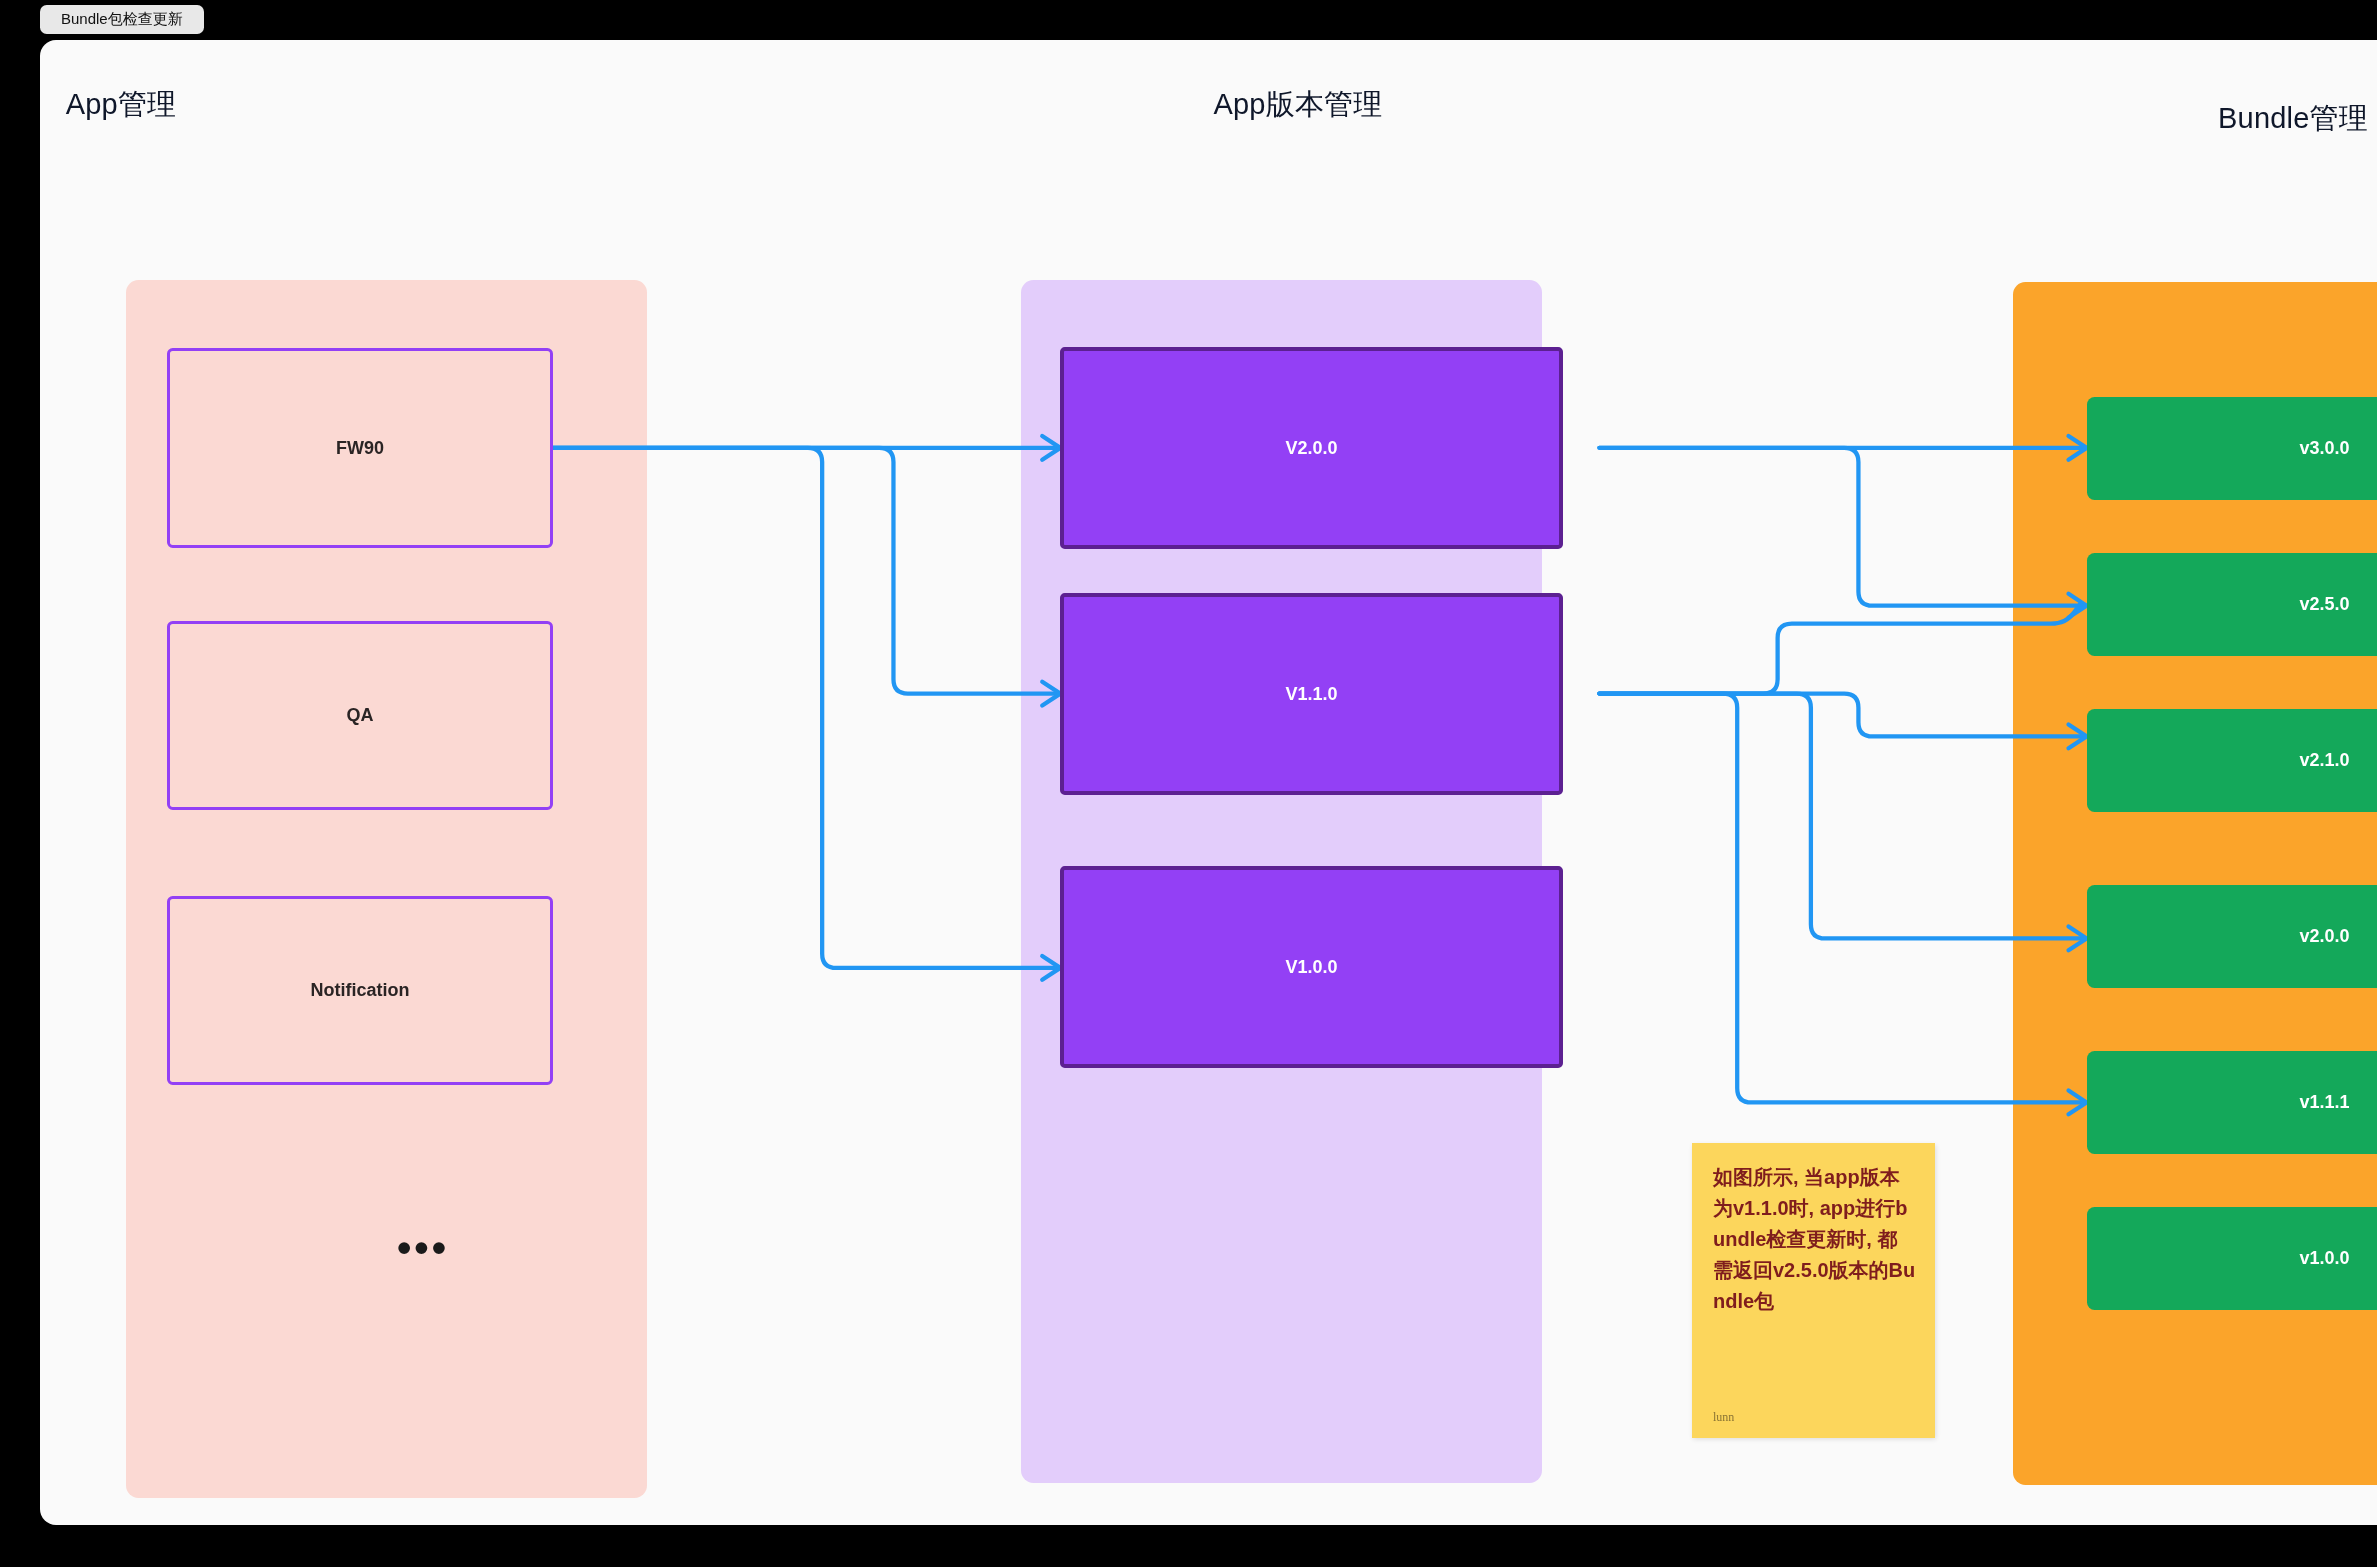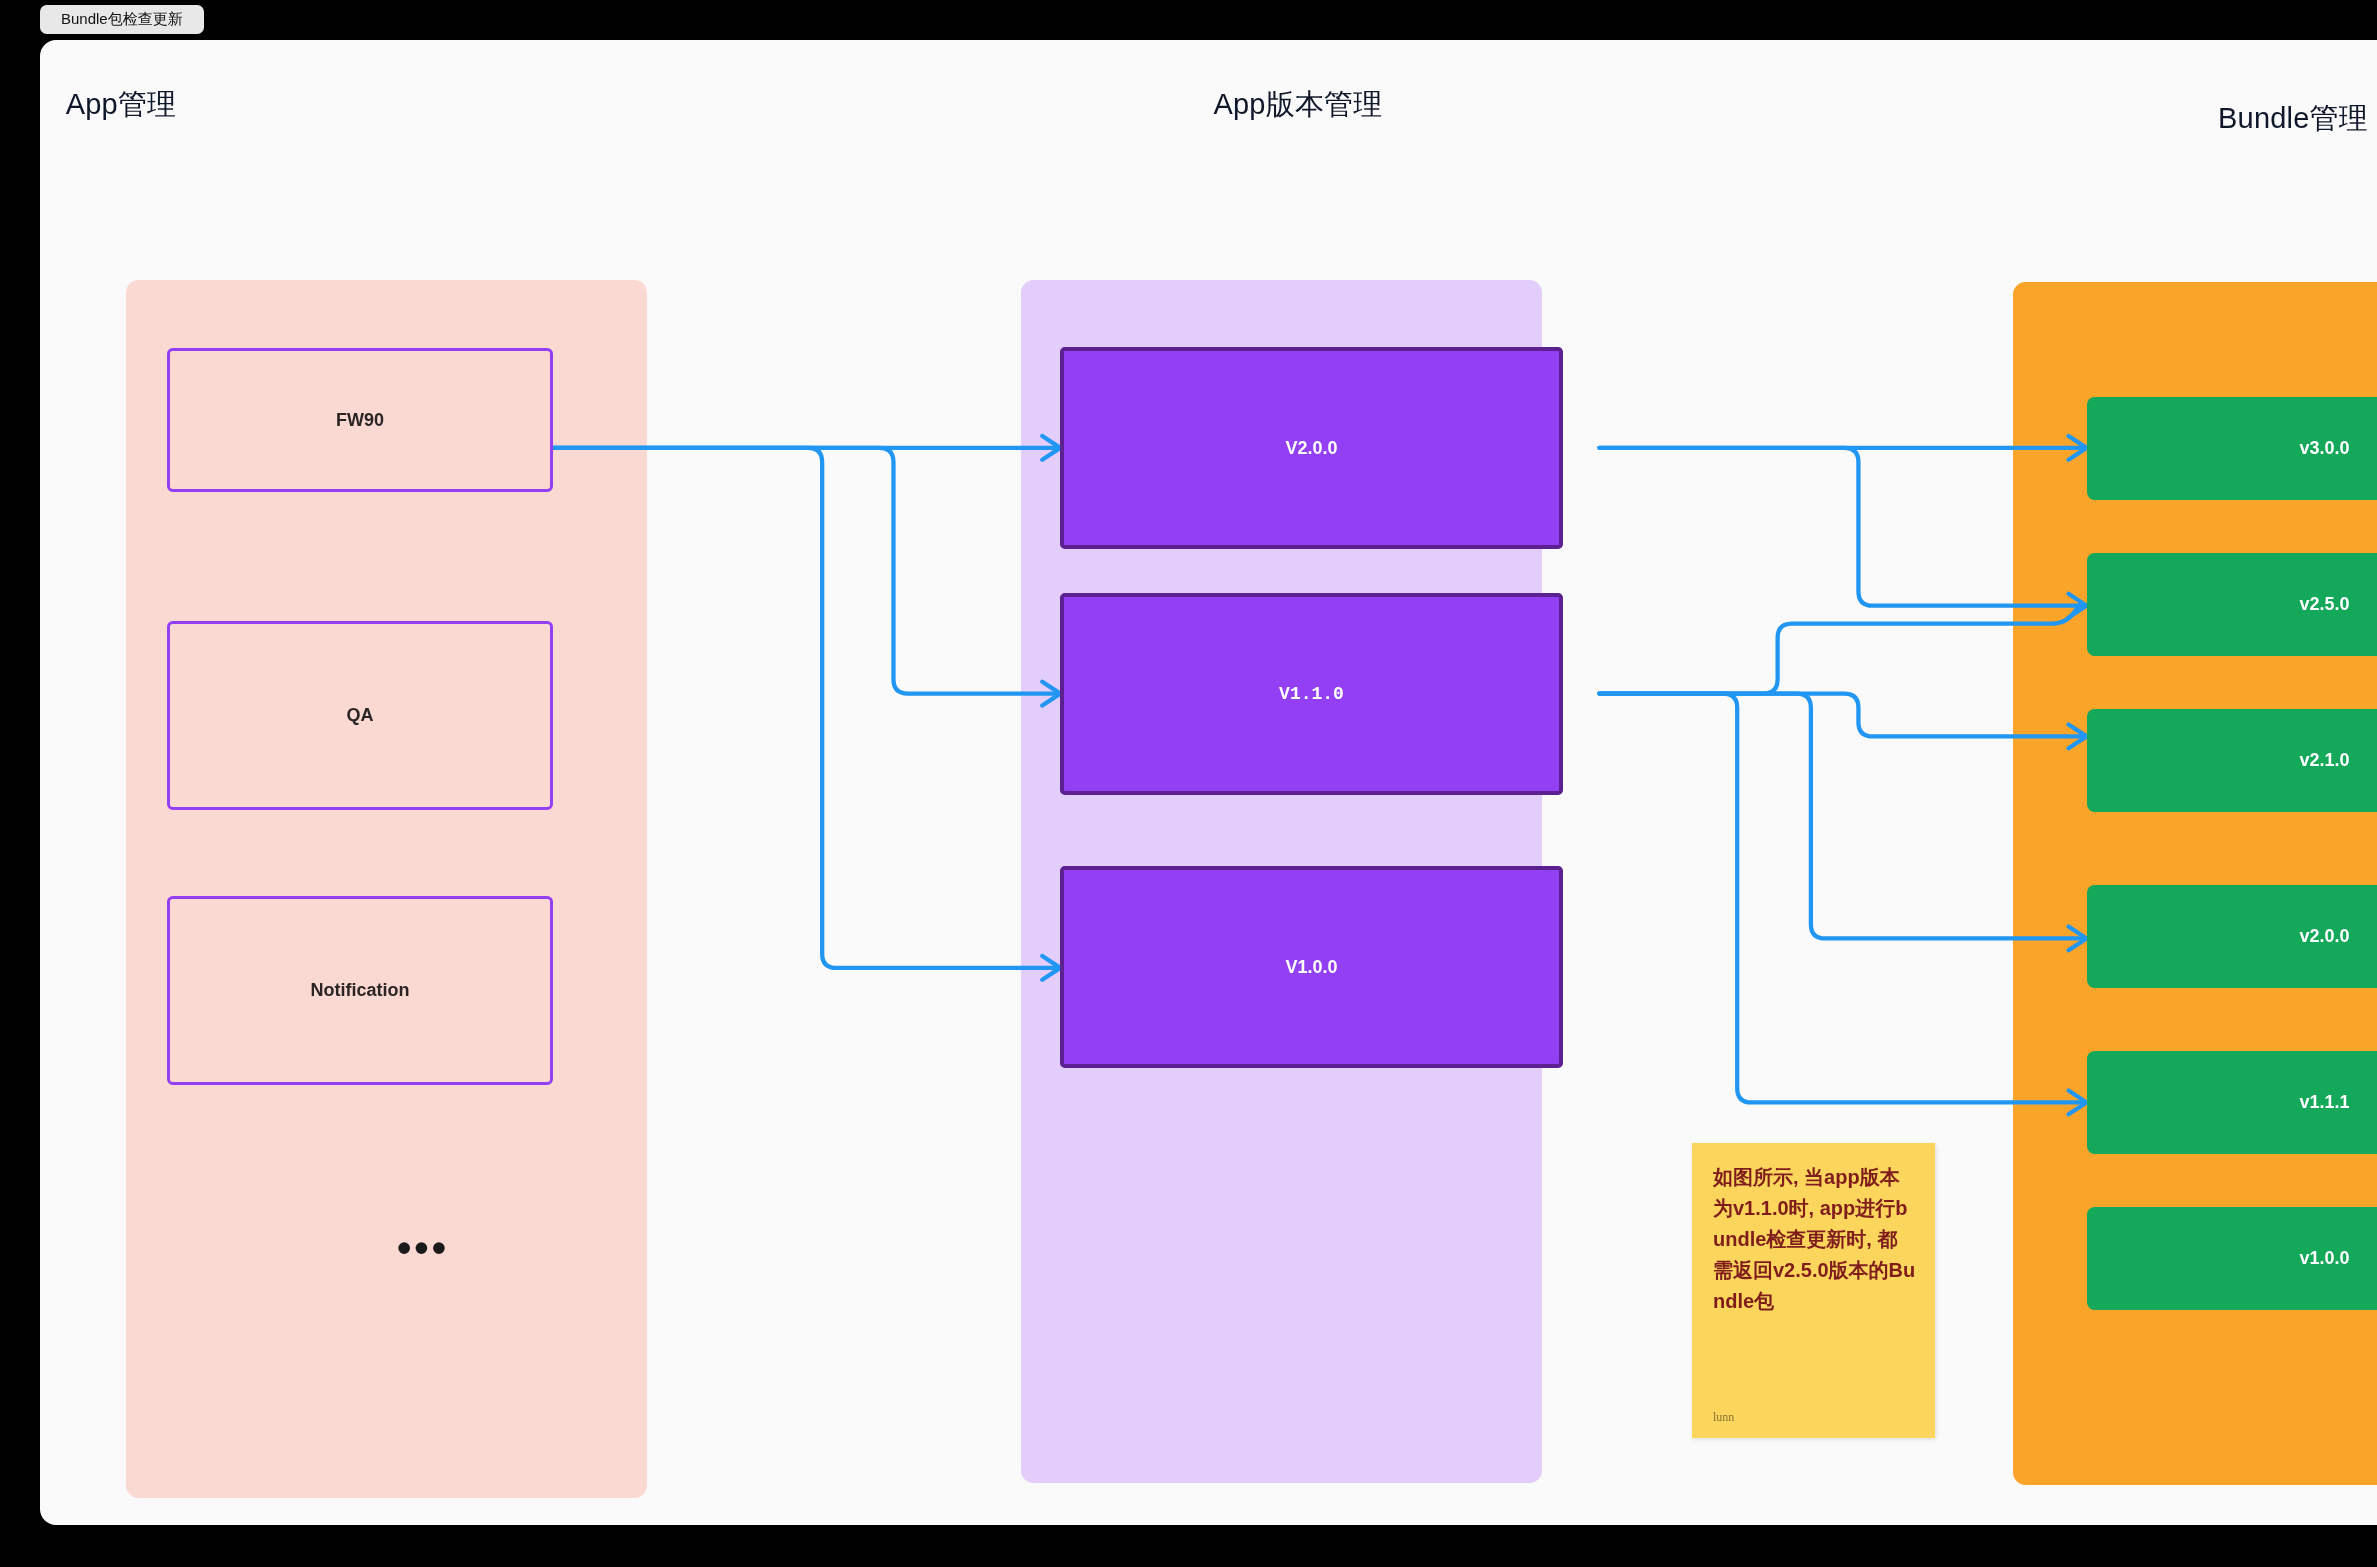--- a/index.html
+++ b/index.html
@@ -171,35 +171,35 @@
 
       <path class="wire" d="M5300,1465 H5380 Q5410,1465 5410,1435 V1222 Q5410,1192 5380,1192 H5320"></path>
 
       <path class="wire" d="M5300,1890 H5455 Q5485,1890 5485,1860 V1222 Q5485,1192 5455,1192 H5320"></path>
 
       <path class="wire" d="M5300,2235 H5580 Q5610,2235 5610,2205 V1222 Q5610,1192 5580,1192 H5320"></path>
 
       <path class="arrowhead" d="M5348,1167 L5306,1192 L5348,1217"></path>
     </svg>
 
-    <div class="node node-app" style="left:127px; top:308px; width:386px; height:144px;">
+    <div class="node node-app" style="left:127px; top:308px; width:386px; height:200px;">
       <span>FW90</span>
     </div>
     <div class="node node-app" style="left:127px; top:856px; width:386px; height:189px;">
       <span>Notification</span>
     </div>
     <div class="node node-app" style="left:127px; top:581px; width:386px; height:189px;">
       <span>QA</span>
     </div>
     <div class="ellipsis" style="left:383px; top:1208px;">•••</div>
 
     <div class="node node-ver" style="left:1020px; top:307px; width:503px; height:202px;">
       <span>V2.0.0</span>
     </div>
-    <div class="node node-ver" style="left:1020px; top:553px; width:503px; height:202px;font-family:Liberation Mono, monospace;">
+    <div class="node node-ver" style="left:1020px; top:553px; width:503px; height:202px;">
       <span>V1.1.0</span>
     </div>
     <div class="node node-ver" style="left:1020px; top:826px; width:503px; height:202px;">
       <span>V1.0.0</span>
     </div>
 
     <div class="node node-bundle" style="left:2047px; top:357px;  width:475px; height:103px;">
       <span>v3.0.0</span>
     </div>
     <div class="node node-bundle" style="left:2047px; top:513px; width:475px; height:103px;">

